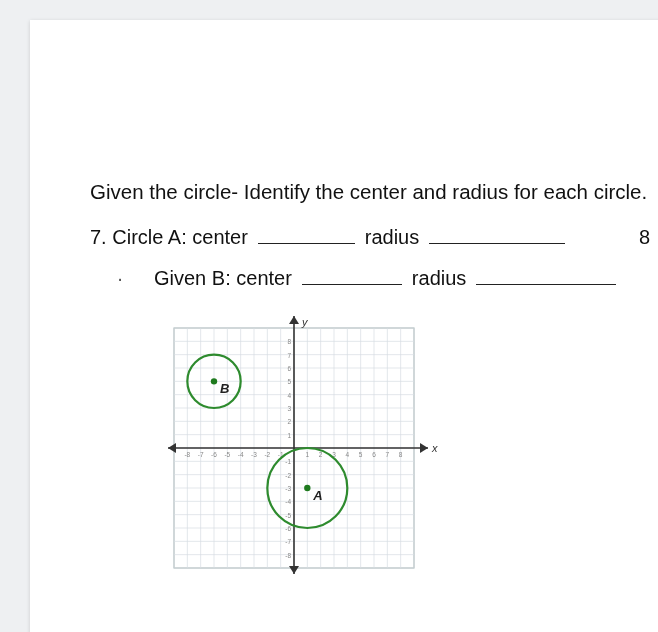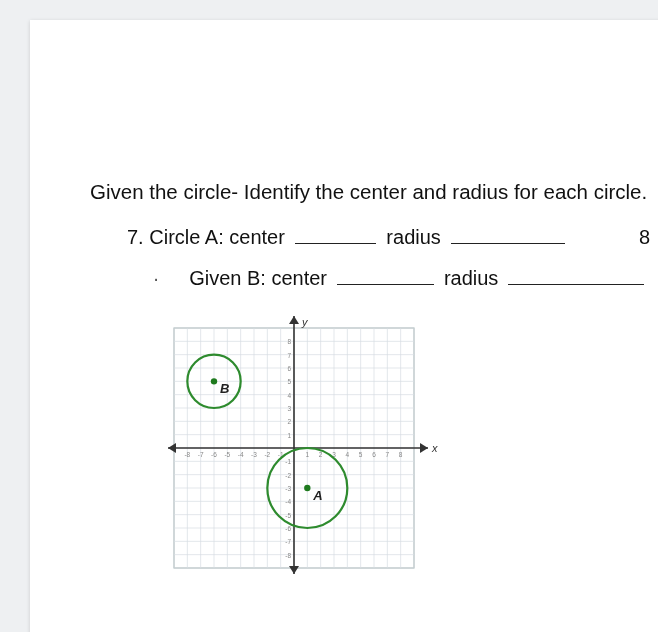--- a/index.html
+++ b/index.html
@@ -28,21 +28,20 @@
     margin-bottom: 22px;
     white-space: nowrap;
   }
   .question-row {
     display: flex;
     align-items: baseline;
     font-size: 20px;
     color: #111;
     margin-bottom: 18px;
     gap: 4px;
-    margin-left: 37px;
   }
   .bullet {
     width: 60px;
     font-size: 20px;
     color:#555;
     text-align:center;
   }
   .qnum { white-space: nowrap; }
   .blank {
     display: inline-block;

